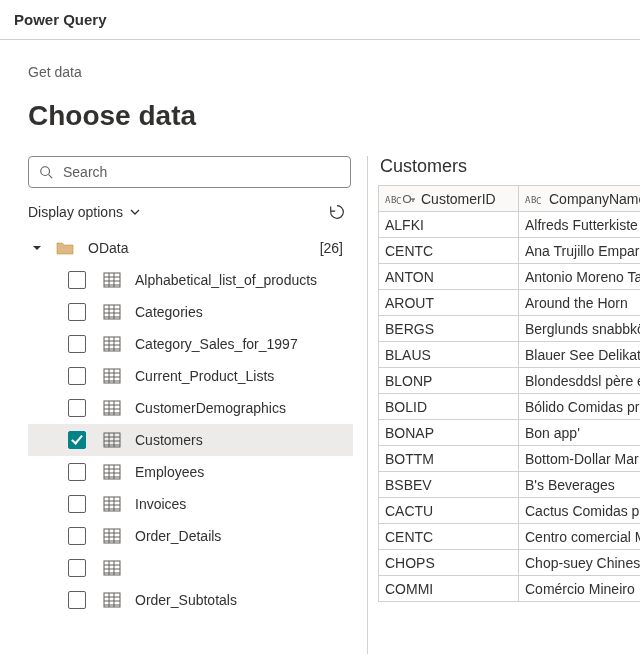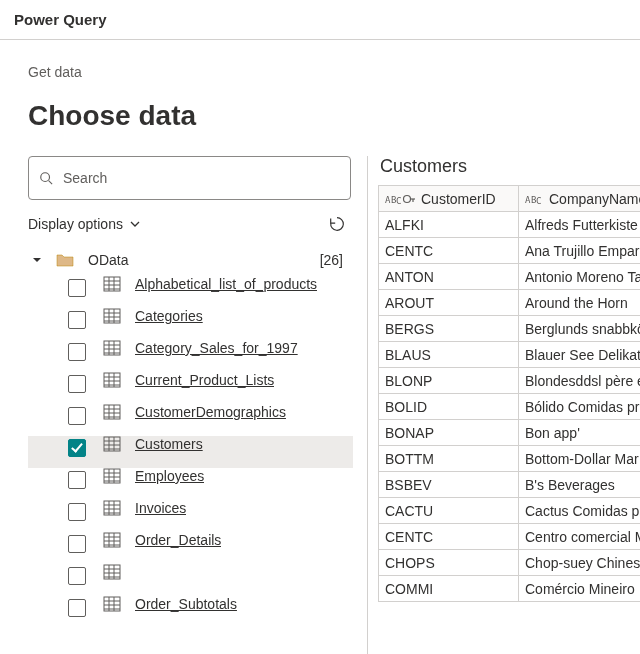--- a/index.html
+++ b/index.html
@@ -30,42 +30,42 @@
   .cols { display:flex; height: 520px;}
   .left {
     width: 340px; flex:0 0 340px; border-right:1px solid var(--border-strong);
     padding-right:10px; display:flex; flex-direction:column;
   }
   .right { flex:1; padding-left:10px; overflow:hidden;}
 
   
   .search {
     display:flex; align-items:center; gap:8px;
-    border:1px solid #8a8886; border-radius:4px; height:44px;
+    border:1px solid #8a8886; border-radius:4px; height:32px;
     padding:0 10px; margin:0 6px 12px 0;
   }
   .search input {
     border:none; outline:none; flex:1; font-size:14px; background:transparent;
     color:var(--text);
   }
   .search input::placeholder { color:#605e5c; }
 
   .opts-row { display:flex; align-items:center; justify-content:space-between;
     padding: 0 8px 8px 0;}
   .opts { display:flex; align-items:center; gap:6px; color:var(--text); font-size:14px; cursor:pointer;}
   .icon-btn { width:24px; height:24px; display:flex; align-items:center; justify-content:center; cursor:pointer;}
   svg { display:block; }
 
   .tree { overflow-y:auto; overflow-x:hidden; padding-right:4px;}
   .tree-root { display:flex; align-items:center; height:32px; gap:14px;
     padding-left:4px;}
   .tree-root .count { margin-left:auto; margin-right:10px; color:var(--text);}
   .tree-row {
-    display:flex; align-items:flex-start; height:32px; gap:14px;
-    padding-left:36px; cursor:default;text-decoration:underline;
+    display:flex; align-items:center; height:32px; gap:14px;
+    padding-left:36px; cursor:default;
   }
   .tree-row.selected { background: var(--row-selected);}
   .tree-row input[type="checkbox"]{
     appearance:none; width:18px; height:18px; border:1px solid #605e5c;
     border-radius:2px; position:relative; flex:0 0 18px; cursor:pointer; background:#fff;
   }
   .tree-row input[type="checkbox"]:checked{
     background: var(--accent); border-color: var(--accent);
   }
   .tree-row input[type="checkbox"]:checked::after{

